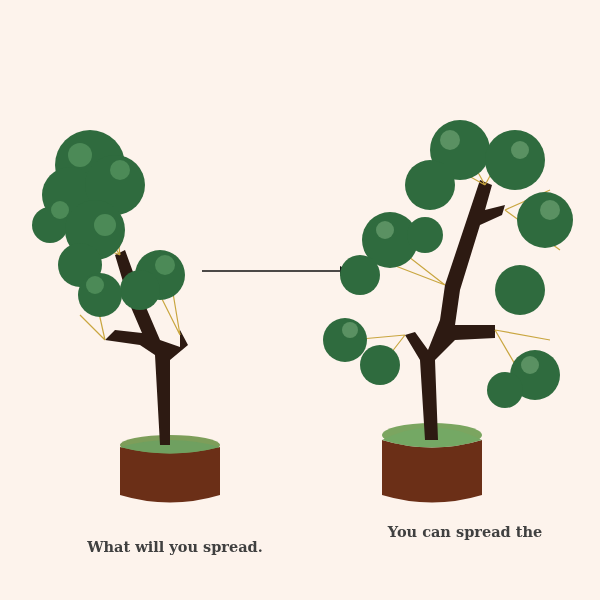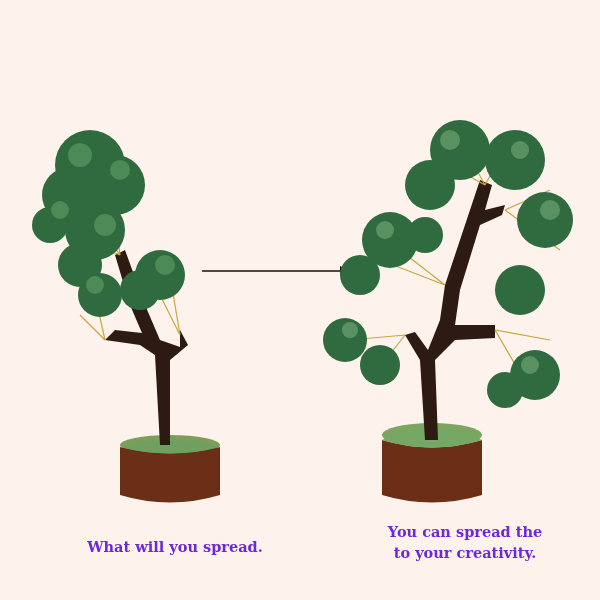--- a/index.html
+++ b/index.html
@@ -1,18 +1,18 @@
 <!DOCTYPE html>
 <html><head>
 <meta charset="utf-8">
 <style>
   html, body { margin:0; padding:0; }
   body { width:600px; height:600px; background:#fdf3ec; position:relative; overflow:hidden; font-family:"DejaVu Serif", serif; }
   .tree { position:absolute; }
-  .caption { position:absolute; color:#6d28d9; font-family:"DejaVu Serif", serif; font-weight:bold; text-align:center; line-height:21px; font-size:14.5px; }
+  .caption { position:absolute; color:#404040; font-family:"DejaVu Serif", serif; font-weight:bold; text-align:center; line-height:21px; font-size:14.5px; }
   #cap-left { left:60px; top:536px; width:230px; }
   #cap-right { left:345px; top:521px; width:240px; }
   #arrow { position:absolute; left:200px; top:264px; width:150px; height:14px; }
 </style>
 </head>
 <body>
 
 <svg class="tree" style="left:20px;top:115px;" width="200" height="395" viewBox="0 0 200 395">
 
   <ellipse cx="150" cy="330" rx="50" ry="10" fill="#7d9e5a"></ellipse>
@@ -81,14 +81,13 @@
       <circle cx="230" cy="100" r="10"></circle>
     <circle cx="65" cy="120" r="9"></circle>
       <circle cx="30" cy="220" r="8"></circle>
       <circle cx="210" cy="255" r="9"></circle>
   </g>
 </svg>
 
 <div class="caption" id="cap-left">What will you spread.</div>
 <div class="caption" id="cap-right">
   <div>You can spread the</div>
-  <div>to your creativity.</div>
 </div>
 
 </body></html>

